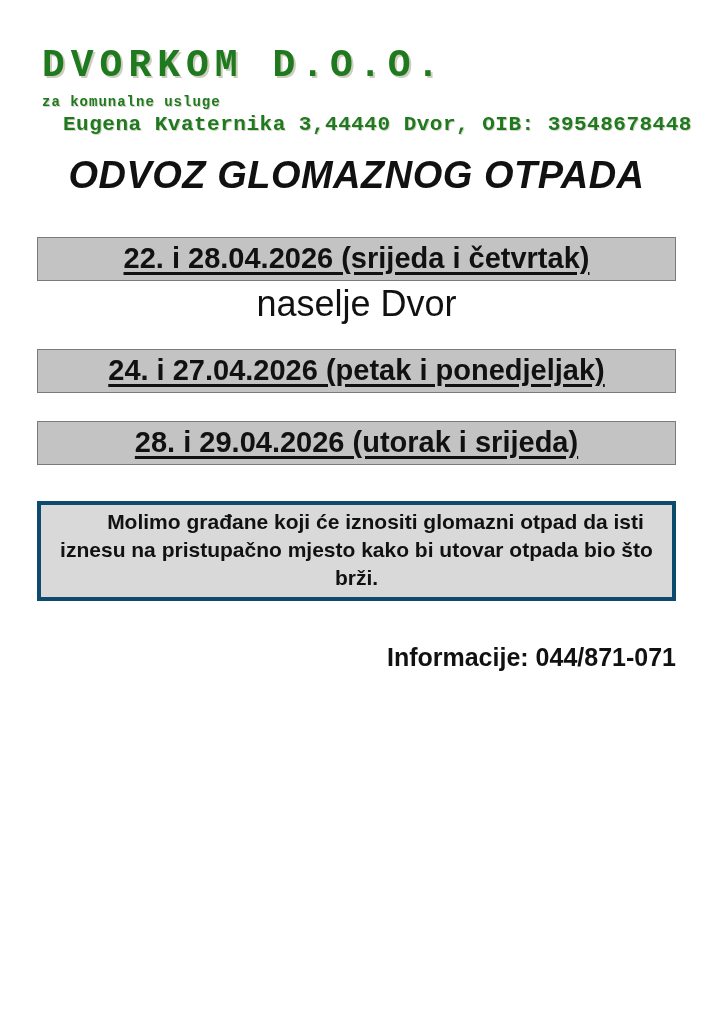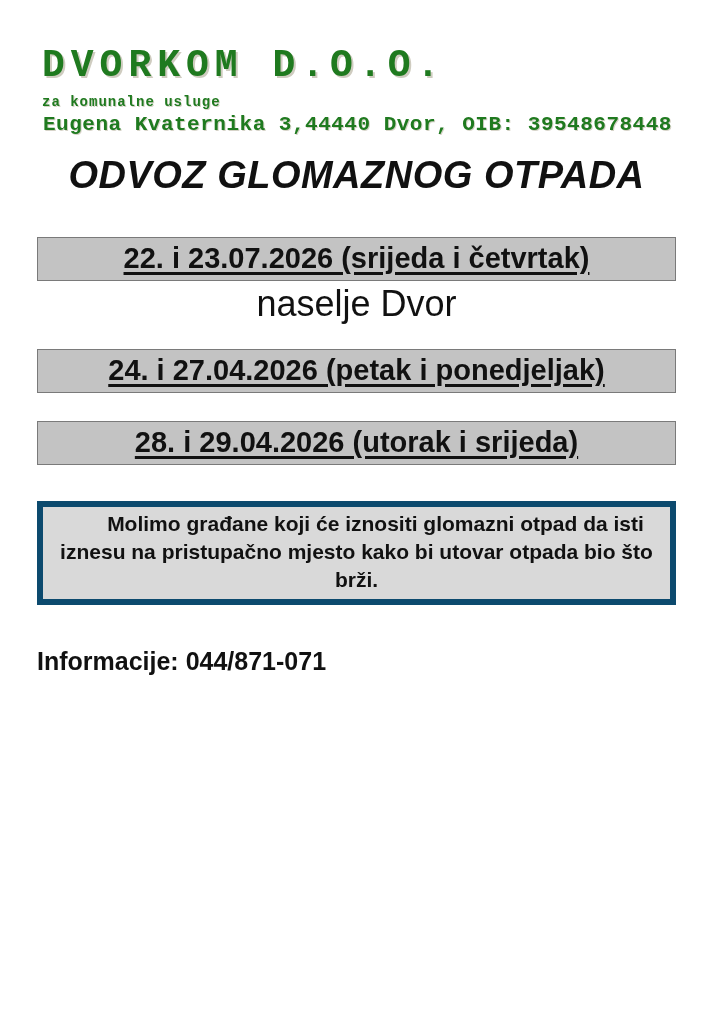--- a/index.html
+++ b/index.html
@@ -41,21 +41,21 @@
     margin: 8px 0 0 5px;
     white-space: nowrap;
   }
   .company-address {
     font-family: "Liberation Mono", "DejaVu Sans Mono", monospace;
     font-weight: bold;
     font-size: 21px;
     letter-spacing: 0.5px;
     color: #1f7a1f;
     text-shadow: 1px 1px 0 #d6d3c8;
-    margin: 3px 0 0 6px;
+    margin: 3px 0 0 26px;
     white-space: nowrap;
   }
   
   .doc-title {
     margin: 18px 0 0 0;
     font-size: 38px;
     font-weight: bold;
     font-style: italic;
     text-align: center;
     letter-spacing: 0.5px;
@@ -87,57 +87,57 @@
     line-height: 38px;
     margin: 4px 0 0 0;
   }
   .entry-2 { margin-top: 26px; }
   .entry-3 { margin-top: 28px; }
   .entry-4 { margin-top: 32px; }
   
   .note-box {
     margin-top: 36px;
     background: #d9d9d9;
-    border: 6px solid #0c4a6e;
+    border: 4px solid #0c4a6e;
     padding: 3px 8px 5px 8px;
   }
   .note-text {
     margin: 0;
     font-size: 21px;
     font-weight: bold;
     text-align: center;
     text-indent: 38px;
     line-height: 28px;
     color: #111111;
   }
   
   .info-line {
     margin: 42px 0 0 0;
     font-size: 25px;
     font-weight: bold;
-    text-align: left;
+    text-align: right;
     color: #111111;
   }
 </style>
 </head>
 <body>
 
 <div class="page">
 
   <header>
     <div class="company-name">DVORKOM D.O.O.</div>
     <div class="company-subtitle">za komunalne usluge</div>
     <div class="company-address">Eugena Kvaternika 3,44440 Dvor, OIB: 39548678448</div>
   </header>
 
   <h1 class="doc-title">ODVOZ GLOMAZNOG OTPADA</h1>
 
   <section class="entry first">
     <div class="date-banner">
-      <span class="date-text">22. i 23.07.2026 (srijeda i četvrtak)</span>
+      <span class="date-text">22. i 28.04.2026 (srijeda i četvrtak)</span>
     </div>
     <p class="places">naselje Dvor</p>
   </section>
 
   <section class="entry entry-2">
     <div class="date-banner">
       <span class="date-text">24. i 27.04.2026 (petak i ponedjeljak)</span>
     </div>
   </section>
 

